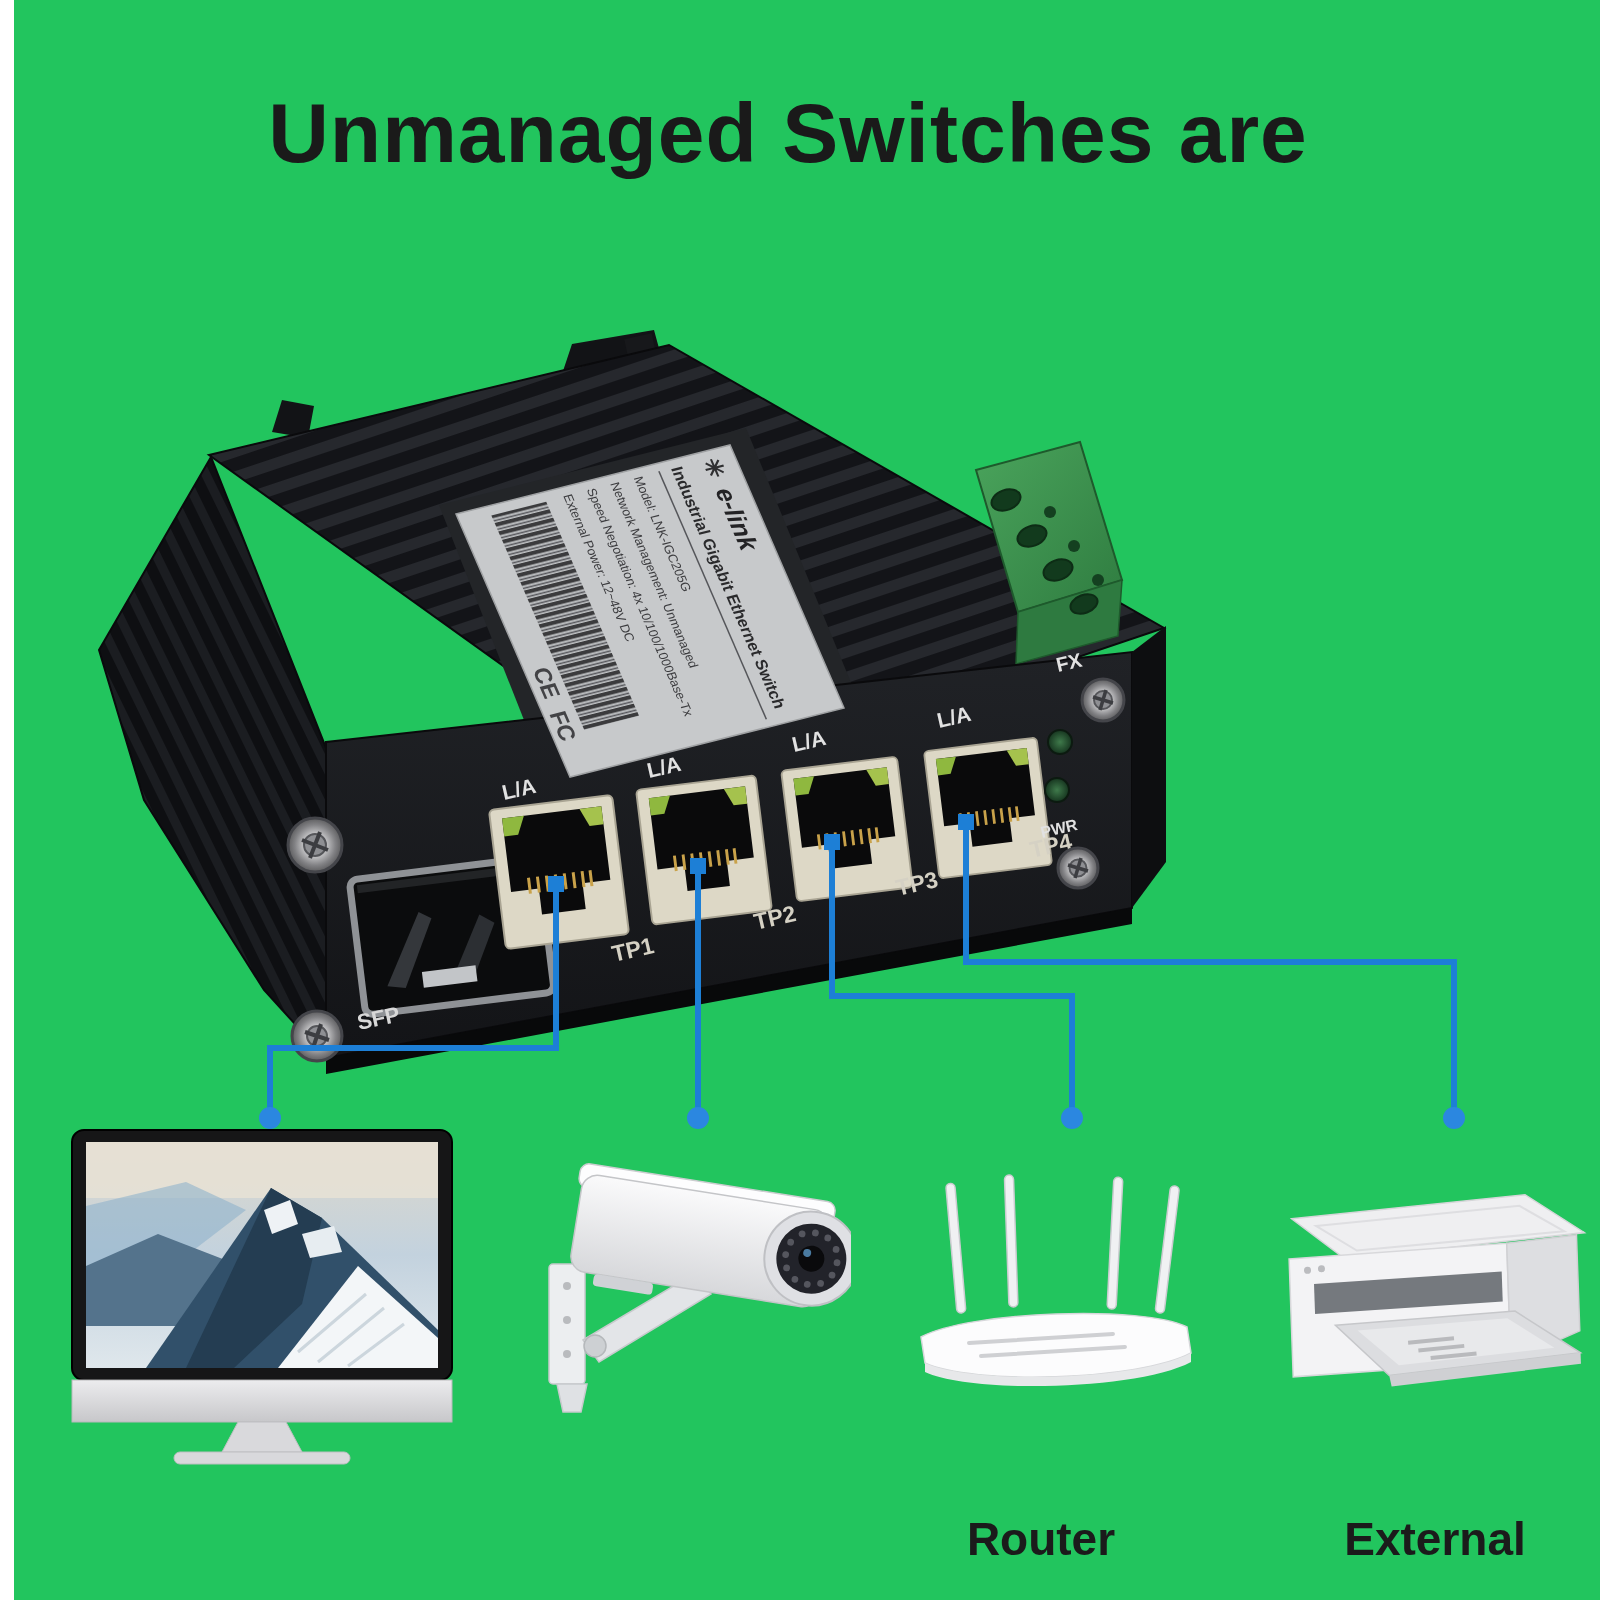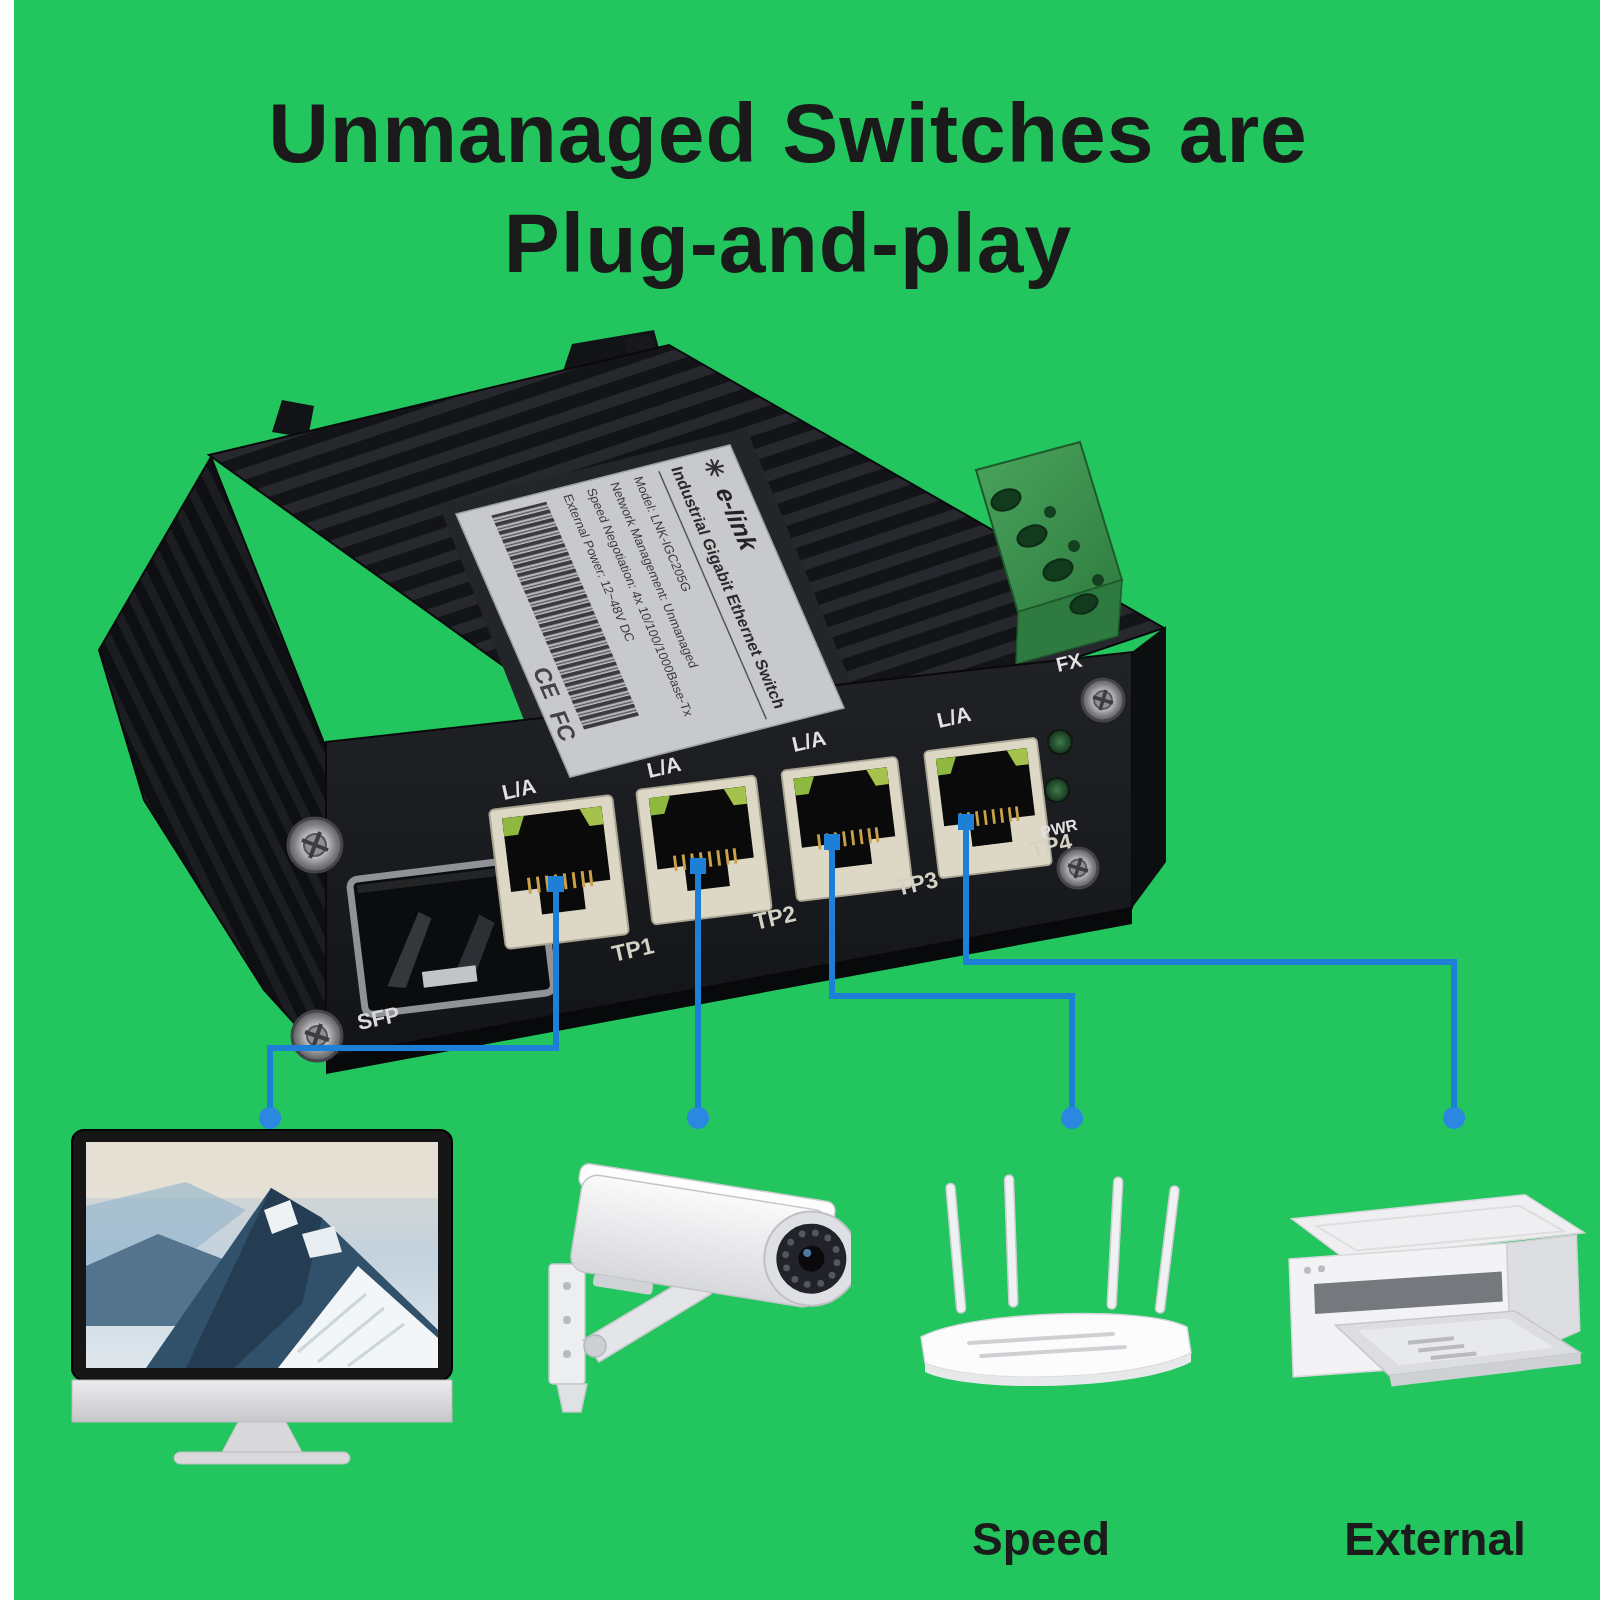--- a/index.html
+++ b/index.html
@@ -13,21 +13,20 @@
   svg{display:block;font-family:"Liberation Sans",sans-serif;}
   text{font-family:"Liberation Sans",sans-serif;}
 </style>
 </head>
 <body>
 
 <div id="canvas">
 
   <div class="title">
     <div>Unmanaged Switches are</div>
-    <div>Plug-and-play</div>
   </div>
 
   <svg class="fig" style="left:0;top:0" width="1600" height="1600" viewBox="0 0 1600 1600">
     <defs>
       <pattern id="fins" width="24" height="24" patternUnits="userSpaceOnUse" patternTransform="rotate(-18.5)">
         <rect width="24" height="24" fill="#131418"></rect>
         <rect y="13" width="24" height="11" fill="#26282d"></rect>
       </pattern>
       <pattern id="finsSide" width="20" height="20" patternUnits="userSpaceOnUse" patternTransform="rotate(64)">
         <rect width="20" height="20" fill="#0e0f12"></rect>
@@ -306,16 +305,16 @@
       <polygon points="58,128 246,122 246,152 58,158" fill="#75797e"></polygon>
       <polygon points="78,170 258,162 322,206 130,222" fill="#dcdde0" stroke="#c6c7ca" stroke-width="1.5"></polygon>
       <polygon points="100,176 250,169 296,200 140,212" fill="#e8e9eb"></polygon>
       <path d="M150,190 L196,187 M160,198 L206,195 M172,206 L218,203" stroke="#b9babd" stroke-width="4"></path>
       <polygon points="130,222 322,206 322,217 132,233" fill="#cfd0d3"></polygon>
       <circle cx="52" cy="114" r="3.5" fill="#bbbcbf"></circle>
         <circle cx="66" cy="113" r="3.5" fill="#bbbcbf"></circle>
     </g>
   </svg>
 
-  <div class="dev-label" style="left:862px;width:330px">Speed</div>
+  <div class="dev-label" style="left:862px;width:330px">Router</div>
   <div class="dev-label" style="left:1246px;width:350px">External</div>
 
 </div>
 
 </body></html>

